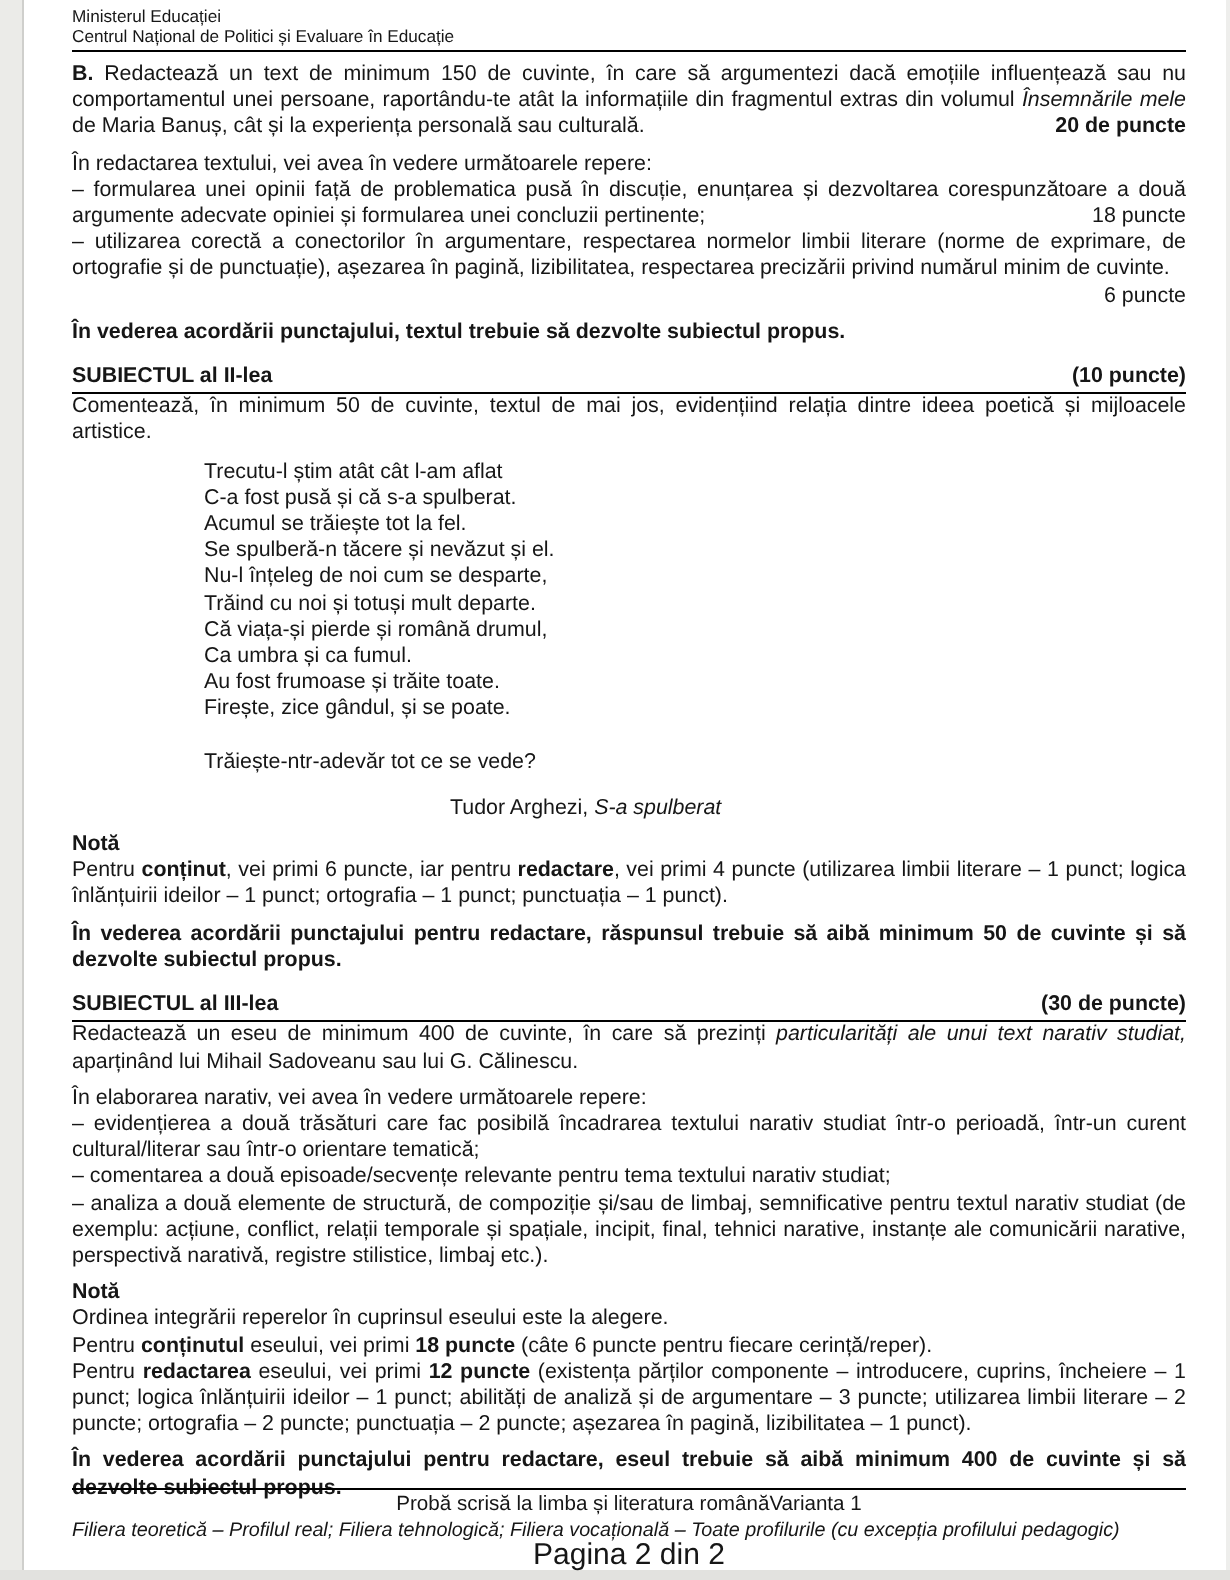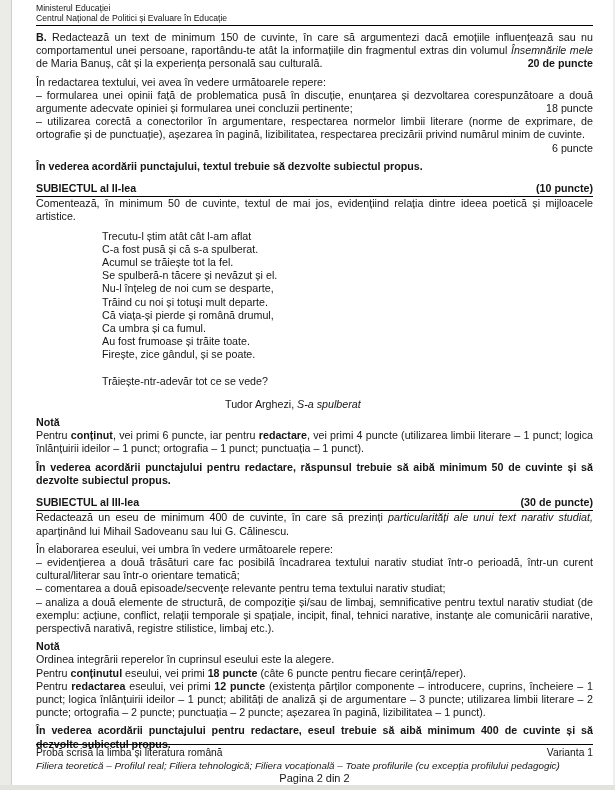--- a/index.html
+++ b/index.html
@@ -32,23 +32,23 @@
 
   .poem{margin-left:66px;margin-top:6px;}
   .poem-line{white-space:nowrap;}
   .poem-gap{height:13px;}
   .attribution{padding-left:189px;margin-top:10px;}
 
   .boldpar{font-weight:bold;text-align:justify;}
 
   .footer{position:absolute;left:36px;top:744px;width:557px;}
   .footer-rule{border-top:1.2px solid #000;margin-bottom:2px;}
-  .footer-row{display:flex;justify-content:space-between;font-size:10.3px;line-height:12.5px;}
+  .footer-row{display:flex;justify-content:center;font-size:10.3px;line-height:12.5px;}
   .footer-filiera{font-style:italic;font-size:9.9px;line-height:12px;}
-  .footer-page{text-align:center;font-size:11px;line-height:12.5px;}
+  .footer-page{text-align:center;font-size:15px;line-height:12.5px;}
 </style>
 </head>
 <body>
 
 <div class="scan-left"></div>
 <div class="scan-right"></div>
 <div class="scan-bottom"></div>
 
 <div class="page">
 
@@ -93,21 +93,21 @@
   <p class="par"><span>Pentru </span><span class="b">conținut</span><span>, vei primi 6 puncte, iar pentru </span><span class="b">redactare</span><span>, vei primi 4 puncte (utilizarea limbii literare – 1 punct; logica înlănțuirii ideilor – 1 punct; ortografia – 1 punct; punctuația – 1 punct).</span></p>
 
   <p class="boldpar sp">În vederea acordării punctajului pentru redactare, răspunsul trebuie să aibă minimum 50 de cuvinte și să dezvolte subiectul propus.</p>
 
   <div class="subj">
     <span>SUBIECTUL al III-lea</span>
     <span>(30 de puncte)</span>
   </div>
   <p class="par"><span>Redactează un eseu de minimum 400 de cuvinte, în care să prezinți </span><span class="i">particularități ale unui text narativ studiat,</span><span> aparținând lui Mihail Sadoveanu sau lui G. Călinescu.</span></p>
 
-  <p class="par sp">În elaborarea eseului, vei umbra în vedere următoarele repere:</p>
+  <p class="par sp">În elaborarea narativ, vei avea în vedere următoarele repere:</p>
   <p class="par">– evidențierea a două trăsături care fac posibilă încadrarea textului narativ studiat într-o perioadă, într-un curent cultural/literar sau într-o orientare tematică;</p>
   <p class="par">– comentarea a două episoade/secvențe relevante pentru tema textului narativ studiat;</p>
   <p class="par">– analiza a două elemente de structură, de compoziție și/sau de limbaj, semnificative pentru textul narativ studiat (de exemplu: acțiune, conflict, relații temporale și spațiale, incipit, final, tehnici narative, instanțe ale comunicării narative, perspectivă narativă, registre stilistice, limbaj etc.).</p>
 
   <p class="par sp b">Notă</p>
   <p class="par">Ordinea integrării reperelor în cuprinsul eseului este la alegere.</p>
   <p class="par"><span>Pentru </span><span class="b">conținutul</span><span> eseului, vei primi </span><span class="b">18 puncte</span><span> (câte 6 puncte pentru fiecare cerință/reper).</span></p>
   <p class="par"><span>Pentru </span><span class="b">redactarea</span><span> eseului, vei primi </span><span class="b">12 puncte</span><span> (existența părților componente – introducere, cuprins, încheiere – 1 punct; logica înlănțuirii ideilor – 1 punct; abilități de analiză și de argumentare – 3 puncte; utilizarea limbii literare – 2 puncte; ortografia – 2 puncte; punctuația – 2 puncte; așezarea în pagină, lizibilitatea – 1 punct).</span></p>
 
   <p class="boldpar sp">În vederea acordării punctajului pentru redactare, eseul trebuie să aibă minimum 400 de cuvinte și să dezvolte subiectul propus.</p>

